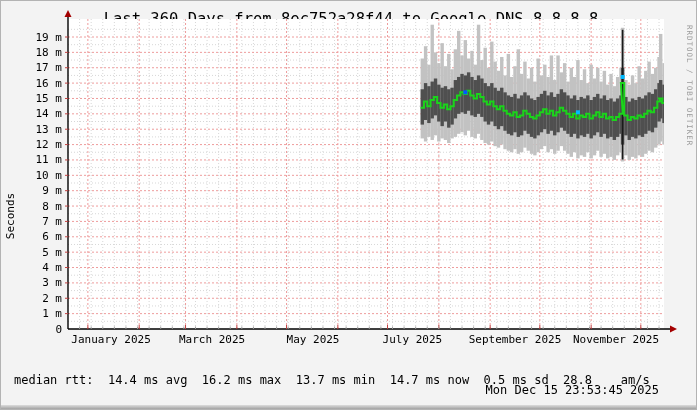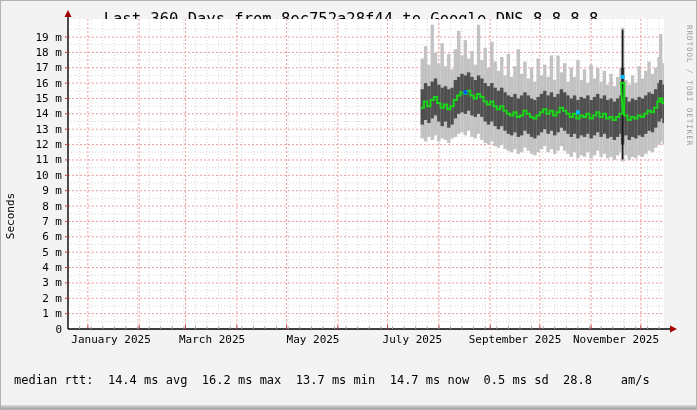--- a/index.html
+++ b/index.html
@@ -422,14 +422,15 @@
       <text x="614.9888888888888" y="342" text-anchor="middle" font-size="11" font-family="DejaVu Sans Mono, monospace" fill="#000">November 2025</text>
     </svg>
 
   <div class="legend">
     <div>median rtt:  14.4 ms avg  16.2 ms max  13.7 ms min  14.7 ms now  0.5 ms sd  28.8    am/s</div>
     
     
     
   </div>
 
+  <div class="timestamp">Mon Dec 15 23:53:45 2025</div>
   <div class="bottom-edge"></div>
 </div>
 
 </body></html>

